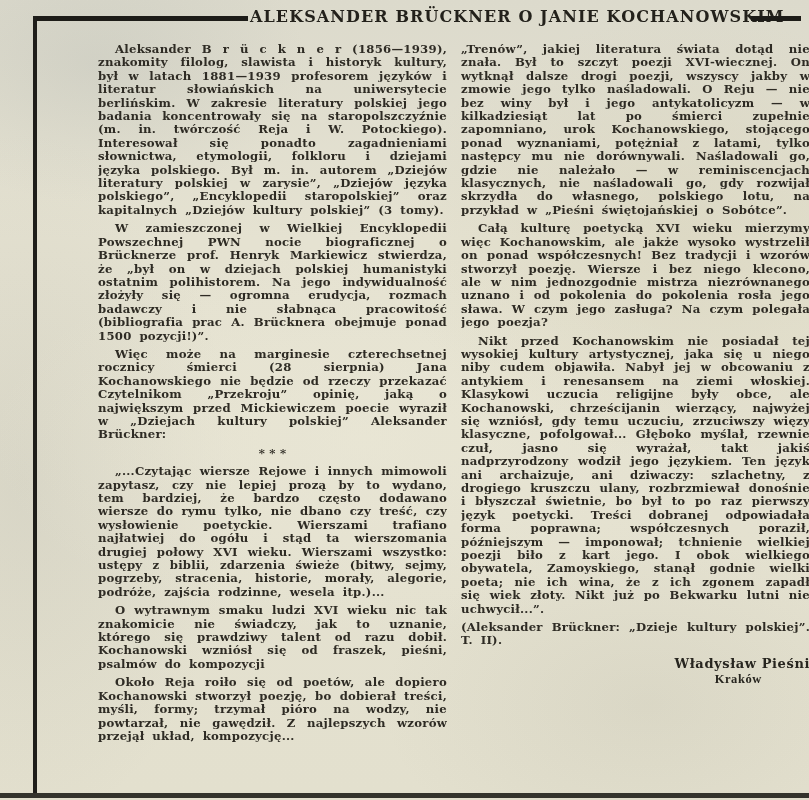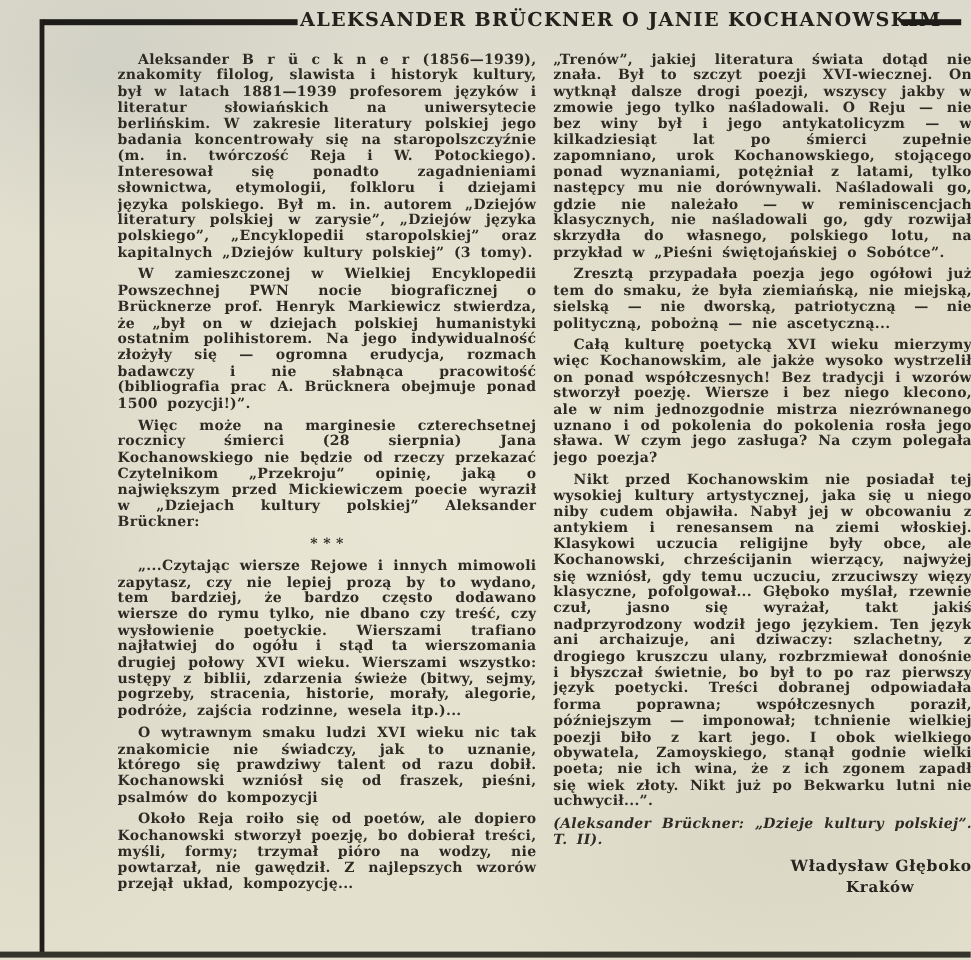--- a/index.html
+++ b/index.html
@@ -45,24 +45,24 @@
     text-indent:17px;
     word-spacing:3.6px;letter-spacing:0.25px;
   }
   .col p.flush{text-indent:0;}
   .separator{
     margin:3px 0 5px 0 !important;
     text-align:center !important;text-indent:0 !important;
     font-size:14px;letter-spacing:8px;word-spacing:0 !important;
     color:#27251f;
   }
-  .attribution{margin-top:2px !important;font-style:italic;}
+  .attribution{margin-top:2px !important;}
   .byline{margin-top:8px;text-align:right;color:#27251f;}
   .byline .name{font-size:13px;font-weight:bold;letter-spacing:0.6px;}
-  .byline .city{font-size:12.5px;font-weight:bold;letter-spacing:0.6px;margin-right:48px;margin-top:1px;}
+  .byline .city{font-size:12.5px;font-weight:bold;letter-spacing:0.6px;margin-right:48px;margin-top:1px;font-family:Liberation Serif, serif;}
 </style>
 </head>
 <body>
 
 <div class="page">
 
   <div class="frame-left"></div>
   <div class="hrule left"></div>
   <div class="title">ALEKSANDER BRÜCKNER O JANIE KOCHANOWSKIM</div>
   <div class="hrule right"></div>
@@ -74,26 +74,25 @@
       <p>W zamieszczonej w Wielkiej Encyklopedii Powszechnej PWN nocie biograficznej o Brücknerze prof. Henryk Markiewicz stwierdza, że „był on w dziejach polskiej humanistyki ostatnim polihistorem. Na jego indywidualność złożyły się — ogromna erudycja, rozmach badawczy i nie słabnąca pracowitość (bibliografia prac A. Brücknera obejmuje ponad 1500 pozycji!)”.</p>
       <p>Więc może na marginesie czterechsetnej rocznicy śmierci (28 sierpnia) Jana Kochanowskiego nie będzie od rzeczy przekazać Czytelnikom „Przekroju” opinię, jaką o największym przed Mickiewiczem poecie wyraził w „Dziejach kultury polskiej” Aleksander Brückner:</p>
       <p class="separator">* * *</p>
       <p>„...Czytając wiersze Rejowe i innych mimowoli zapytasz, czy nie lepiej prozą by to wydano, tem bardziej, że bardzo często dodawano wiersze do rymu tylko, nie dbano czy treść, czy wysłowienie poetyckie. Wierszami trafiano najłatwiej do ogółu i stąd ta wierszomania drugiej połowy XVI wieku. Wierszami wszystko: ustępy z biblii, zdarzenia świeże (bitwy, sejmy, pogrzeby, stracenia, historie, morały, alegorie, podróże, zajścia rodzinne, wesela itp.)...</p>
       <p>O wytrawnym smaku ludzi XVI wieku nic tak znakomicie nie świadczy, jak to uznanie, którego się prawdziwy talent od razu dobił. Kochanowski wzniósł się od fraszek, pieśni, psalmów do kompozycji</p>
       <p>Około Reja roiło się od poetów, ale dopiero Kochanowski stworzył poezję, bo dobierał treści, myśli, formy; trzymał pióro na wodzy, nie powtarzał, nie gawędził. Z najlepszych wzorów przejął układ, kompozycję...</p>
     </div>
 
     <div class="col">
       <p class="flush">„Trenów”, jakiej literatura świata dotąd nie znała. Był to szczyt poezji XVI-wiecznej. On wytknął dalsze drogi poezji, wszyscy jakby w zmowie jego tylko naśladowali. O Reju — nie bez winy był i jego antykatolicyzm — w kilkadziesiąt lat po śmierci zupełnie zapomniano, urok Kochanowskiego, stojącego ponad wyznaniami, potężniał z latami, tylko następcy mu nie dorównywali. Naśladowali go, gdzie nie należało — w reminiscencjach klasycznych, nie naśladowali go, gdy rozwijał skrzydła do własnego, polskiego lotu, na przykład w „Pieśni świętojańskiej o Sobótce”.</p>
-      <p>Zresztą przypadała poezja jego ogółowi już tem do smaku, że była ziemiańską, nie miejską, sielską — nie dworską, patriotyczną — nie polityczną, pobożną — nie ascetyczną...</p>
       <p>Całą kulturę poetycką XVI wieku mierzymy więc Kochanowskim, ale jakże wysoko wystrzelił on ponad współczesnych! Bez tradycji i wzorów stworzył poezję. Wiersze i bez niego klecono, ale w nim jednozgodnie mistrza niezrównanego uznano i od pokolenia do pokolenia rosła jego sława. W czym jego zasługa? Na czym polegała jego poezja?</p>
       <p>Nikt przed Kochanowskim nie posiadał tej wysokiej kultury artystycznej, jaka się u niego niby cudem objawiła. Nabył jej w obcowaniu z antykiem i renesansem na ziemi włoskiej. Klasykowi uczucia religijne były obce, ale Kochanowski, chrześcijanin wierzący, najwyżej się wzniósł, gdy temu uczuciu, zrzuciwszy więzy klasyczne, pofolgował... Głęboko myślał, rzewnie czuł, jasno się wyrażał, takt jakiś nadprzyrodzony wodził jego językiem. Ten język ani archaizuje, ani dziwaczy: szlachetny, z drogiego kruszczu ulany, rozbrzmiewał donośnie i błyszczał świetnie, bo był to po raz pierwszy język poetycki. Treści dobranej odpowiadała forma poprawna; współczesnych poraził, późniejszym — imponował; tchnienie wielkiej poezji biło z kart jego. I obok wielkiego obywatela, Zamoyskiego, stanął godnie wielki poeta; nie ich wina, że z ich zgonem zapadł się wiek złoty. Nikt już po Bekwarku lutni nie uchwycił...”.</p>
       <p class="flush attribution">(Aleksander Brückner: „Dzieje kultury polskiej”. T. II).</p>
       <div class="byline">
-        <div class="name">Władysław Głęboko</div>
+        <div class="name">Władysław Pieśni</div>
         <div class="city">Kraków</div>
       </div>
     </div>
 
   </div>
 
   <div class="bottom-rule"></div>
 </div>
 
 </body></html>

